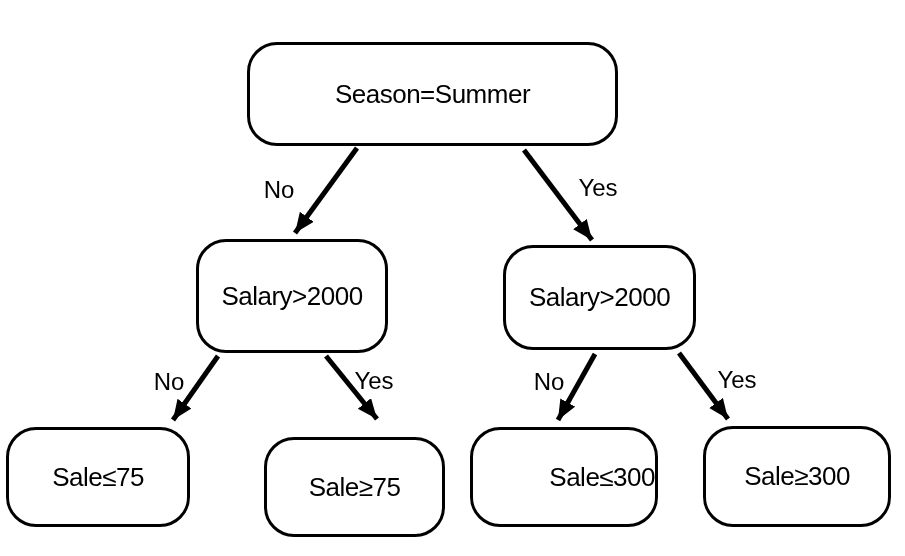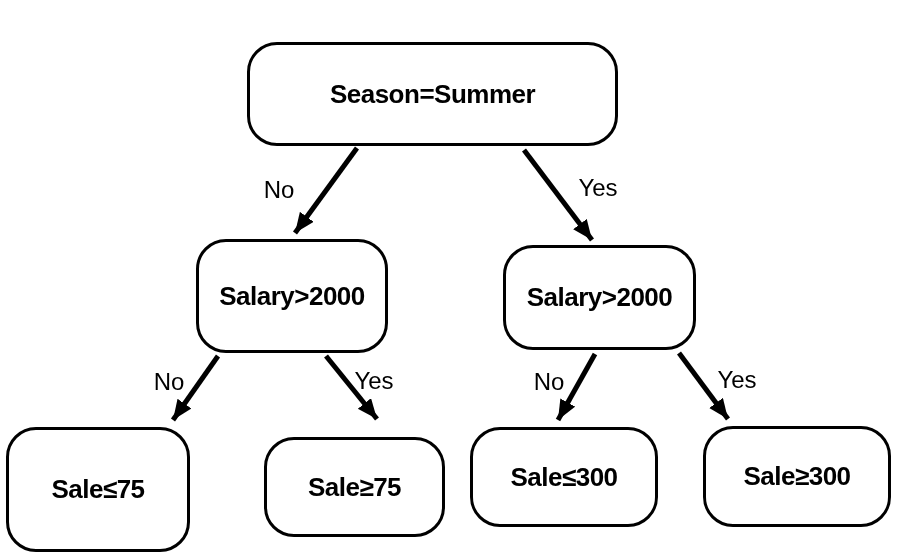--- a/index.html
+++ b/index.html
@@ -36,21 +36,21 @@
     box-sizing: border-box;
     background: #ffffff;
     border: 3px solid #000000;
     border-radius: 30px;
     display: flex;
     align-items: center;
     justify-content: center;
     color: #000000;
   }
   .node-label {
-    font-weight: bold;
+    font-weight: normal;
     font-size: 26px;
     letter-spacing: -0.5px;
     white-space: nowrap;
   }
   .edge-label {
     position: absolute;
     transform: translate(-50%, -50%);
     font-size: 24px;
     color: #000000;
     white-space: nowrap;
@@ -82,29 +82,29 @@
   </div>
 
   <div class="node" style="left:196px; top:239px; width:192px; height:114px;">
     <span class="node-label">Salary&gt;2000</span>
   </div>
 
   <div class="node" style="left:503px; top:245px; width:193px; height:105px;">
     <span class="node-label">Salary&gt;2000</span>
   </div>
 
-  <div class="node" style="left:6px; top:427px; width:184px; height:125px;">
+  <div class="node" style="left:6px; top:427px; width:184px; height:100px;">
     <span class="node-label">Sale≤75</span>
   </div>
 
   <div class="node" style="left:264px; top:437px; width:181px; height:100px;">
     <span class="node-label">Sale≥75</span>
   </div>
 
-  <div class="node" style="left:470px; top:427px; width:188px; height:100px;">
+  <div class="node" style="left:470px; top:427px; width:188px; height:100px;justify-content:flex-end;">
     <span class="node-label">Sale≤300</span>
   </div>
 
   <div class="node" style="left:703px; top:426px; width:188px; height:101px;">
     <span class="node-label">Sale≥300</span>
   </div>
 
   <div class="edge-label" style="left:279px; top:190px;">No</div>
   <div class="edge-label" style="left:598px; top:188px;">Yes</div>
   <div class="edge-label" style="left:169px; top:382px;">No</div>

